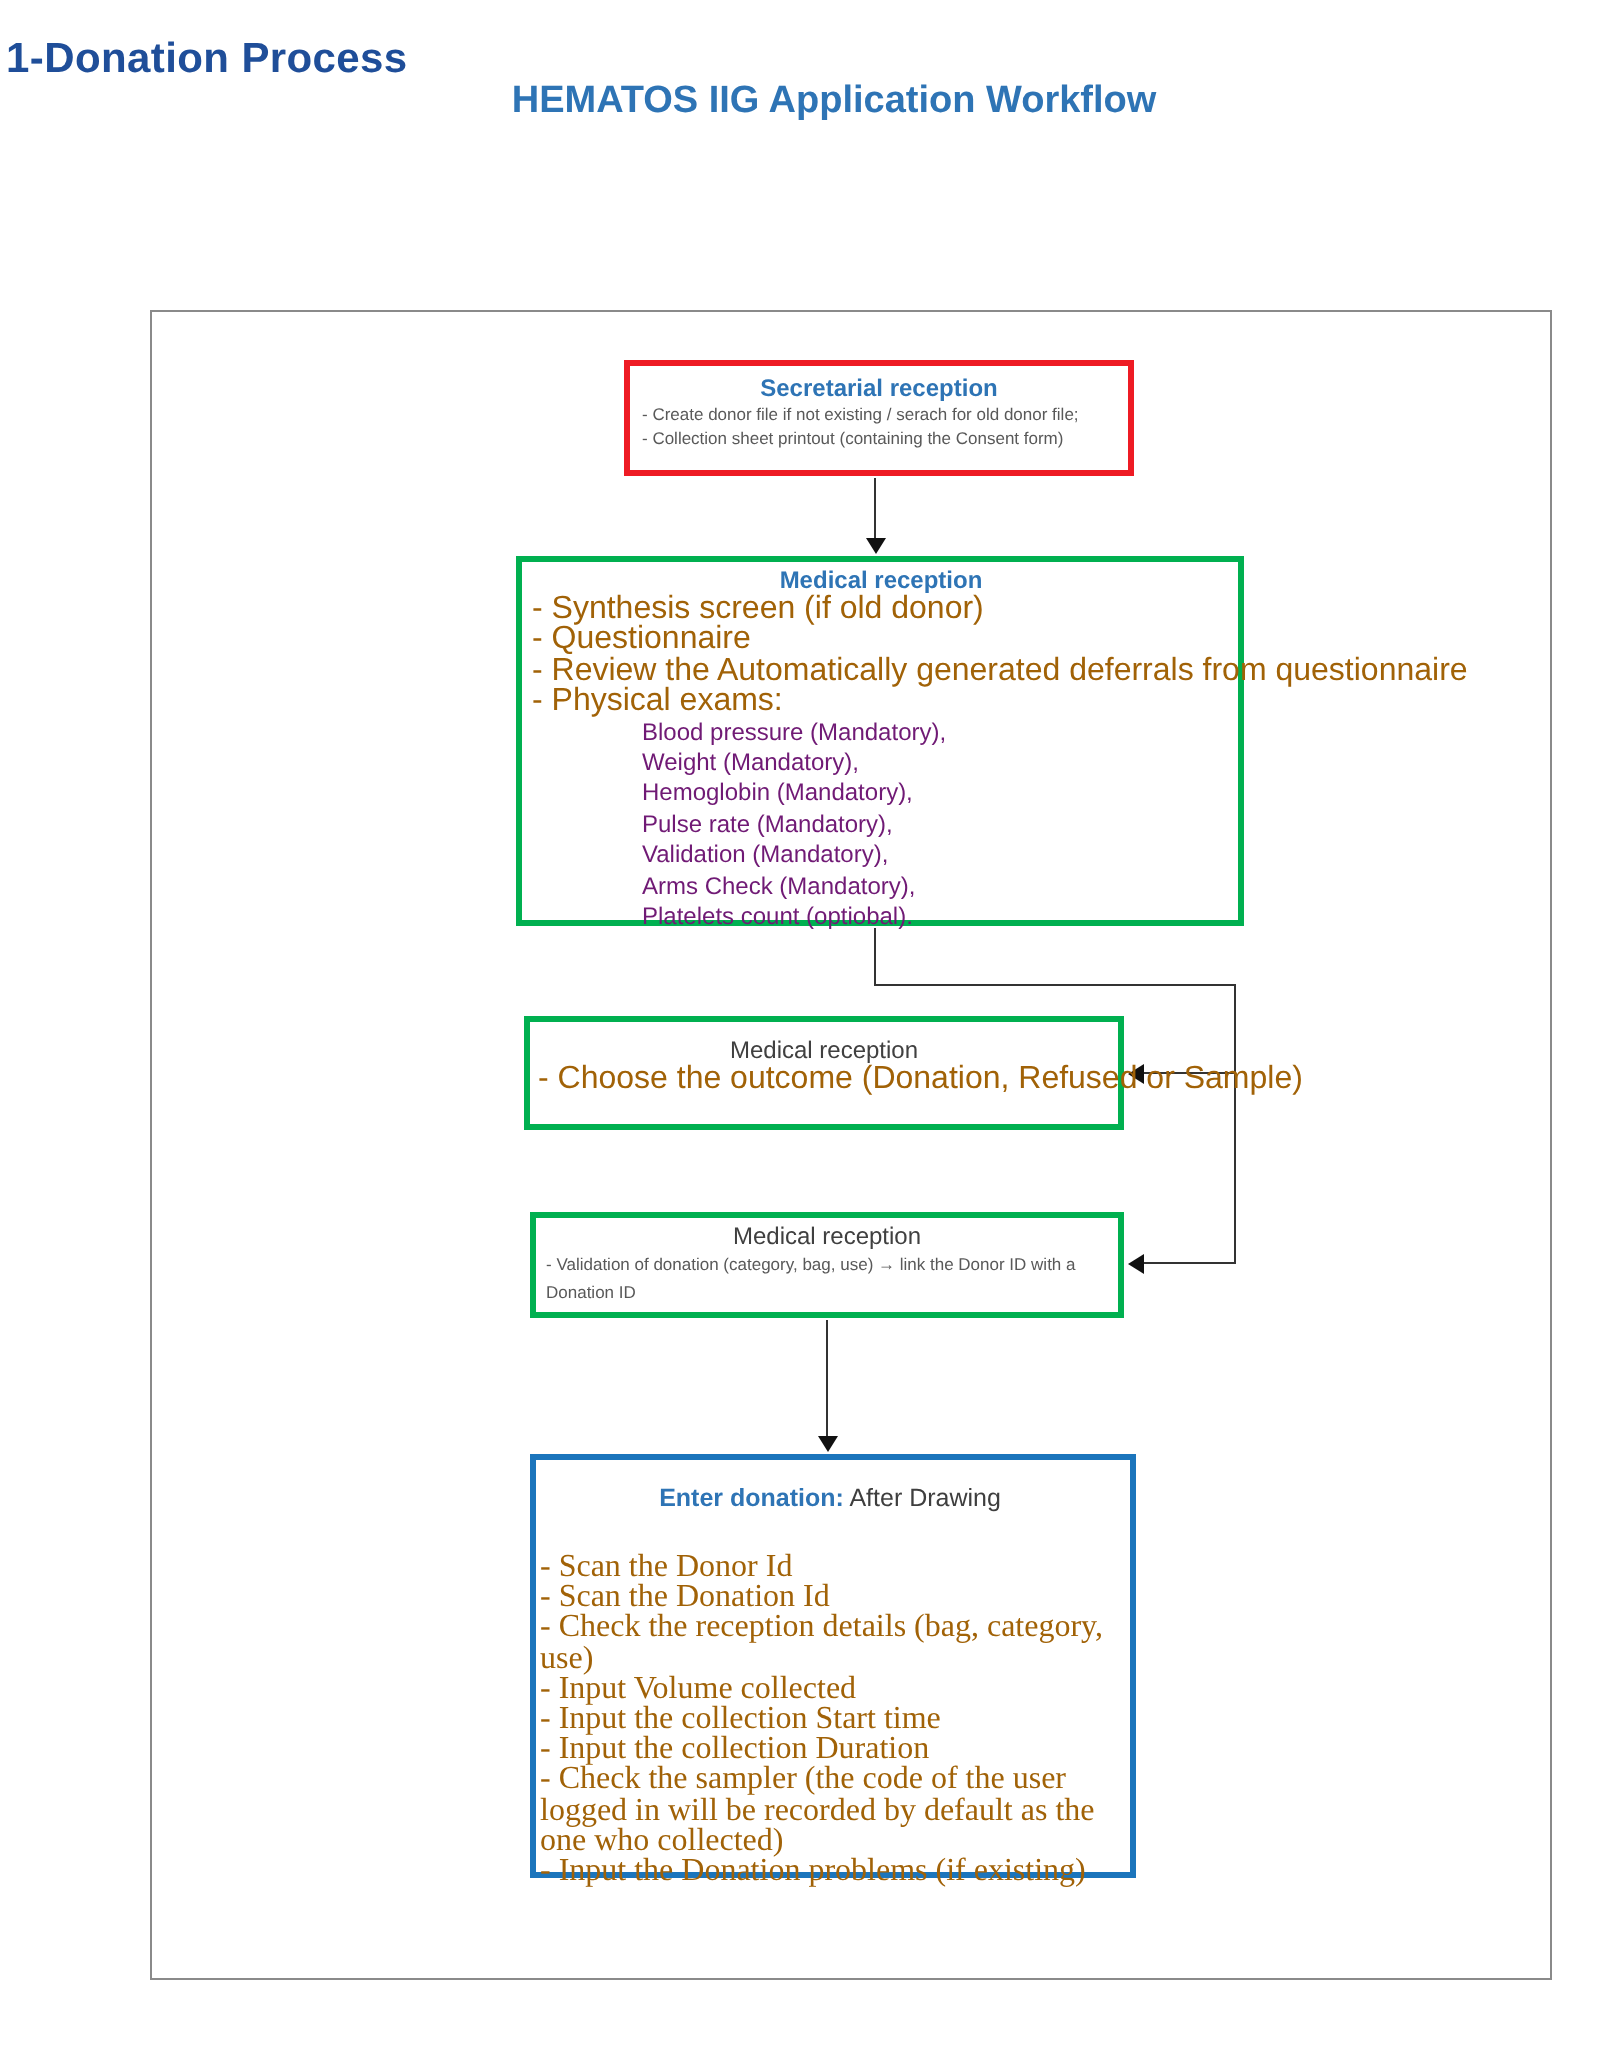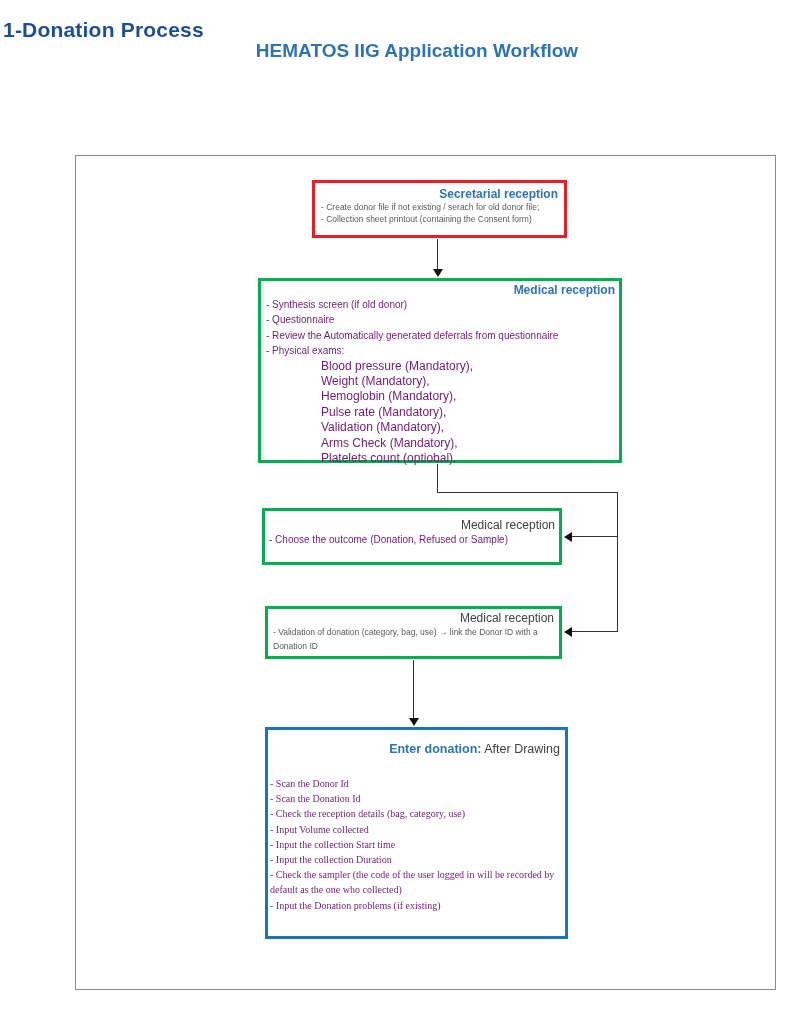--- a/index.html
+++ b/index.html
@@ -21,36 +21,36 @@
     text-align: center; padding-left: 28px;
     font-size: 19px; font-weight: bold; color: #2E74B5;
   }
 
   .outer-frame {
     position: absolute; left: 75px; top: 155px; width: 701px; height: 835px;
     border: 1px solid #8a8a8a; background: #fff;
   }
 
   .node { position: absolute; background: #fff; }
-  .node .node-title { text-align: right; font-size: 12px; }
+  .node .node-title { text-align: center; font-size: 12px; }
   .title-blue { color: #2E74B5; font-weight: bold; }
   .title-dark { color: #404040; font-weight: normal; }
 
   .box-red {
     left: 312px; top: 180px; width: 255px; height: 58px;
     border: 3px solid #EE1B24; padding: 3px 6px 2px 6px;
   }
   .box-red .node-title { margin-top: 1px; }
   .small-gray { font-size: 8.5px; color: #595959; line-height: 12px; }
 
   .box-green-main {
     left: 258px; top: 278px; width: 364px; height: 185px;
     border: 3px solid #00B050; padding: 2px 4px 0 5px;
   }
-  .body-line { font-size: 10px; color: #701a75; line-height: 15.4px; white-space: nowrap; }
+  .body-line { font-size: 16px; color: #a16207; line-height: 15.4px; white-space: nowrap; }
   .sub-line  { font-size: 12px; color: #701a75; line-height: 15.4px; padding-left: 55px; white-space: nowrap; }
 
   .box-green-outcome {
     left: 262px; top: 508px; width: 300px; height: 57px;
     border: 3px solid #00B050; padding: 7px 4px 0 4px;
   }
   .box-green-validation {
     left: 265px; top: 606px; width: 297px; height: 53px;
     border: 3px solid #00B050; padding: 2px 5px 0 5px;
   }

